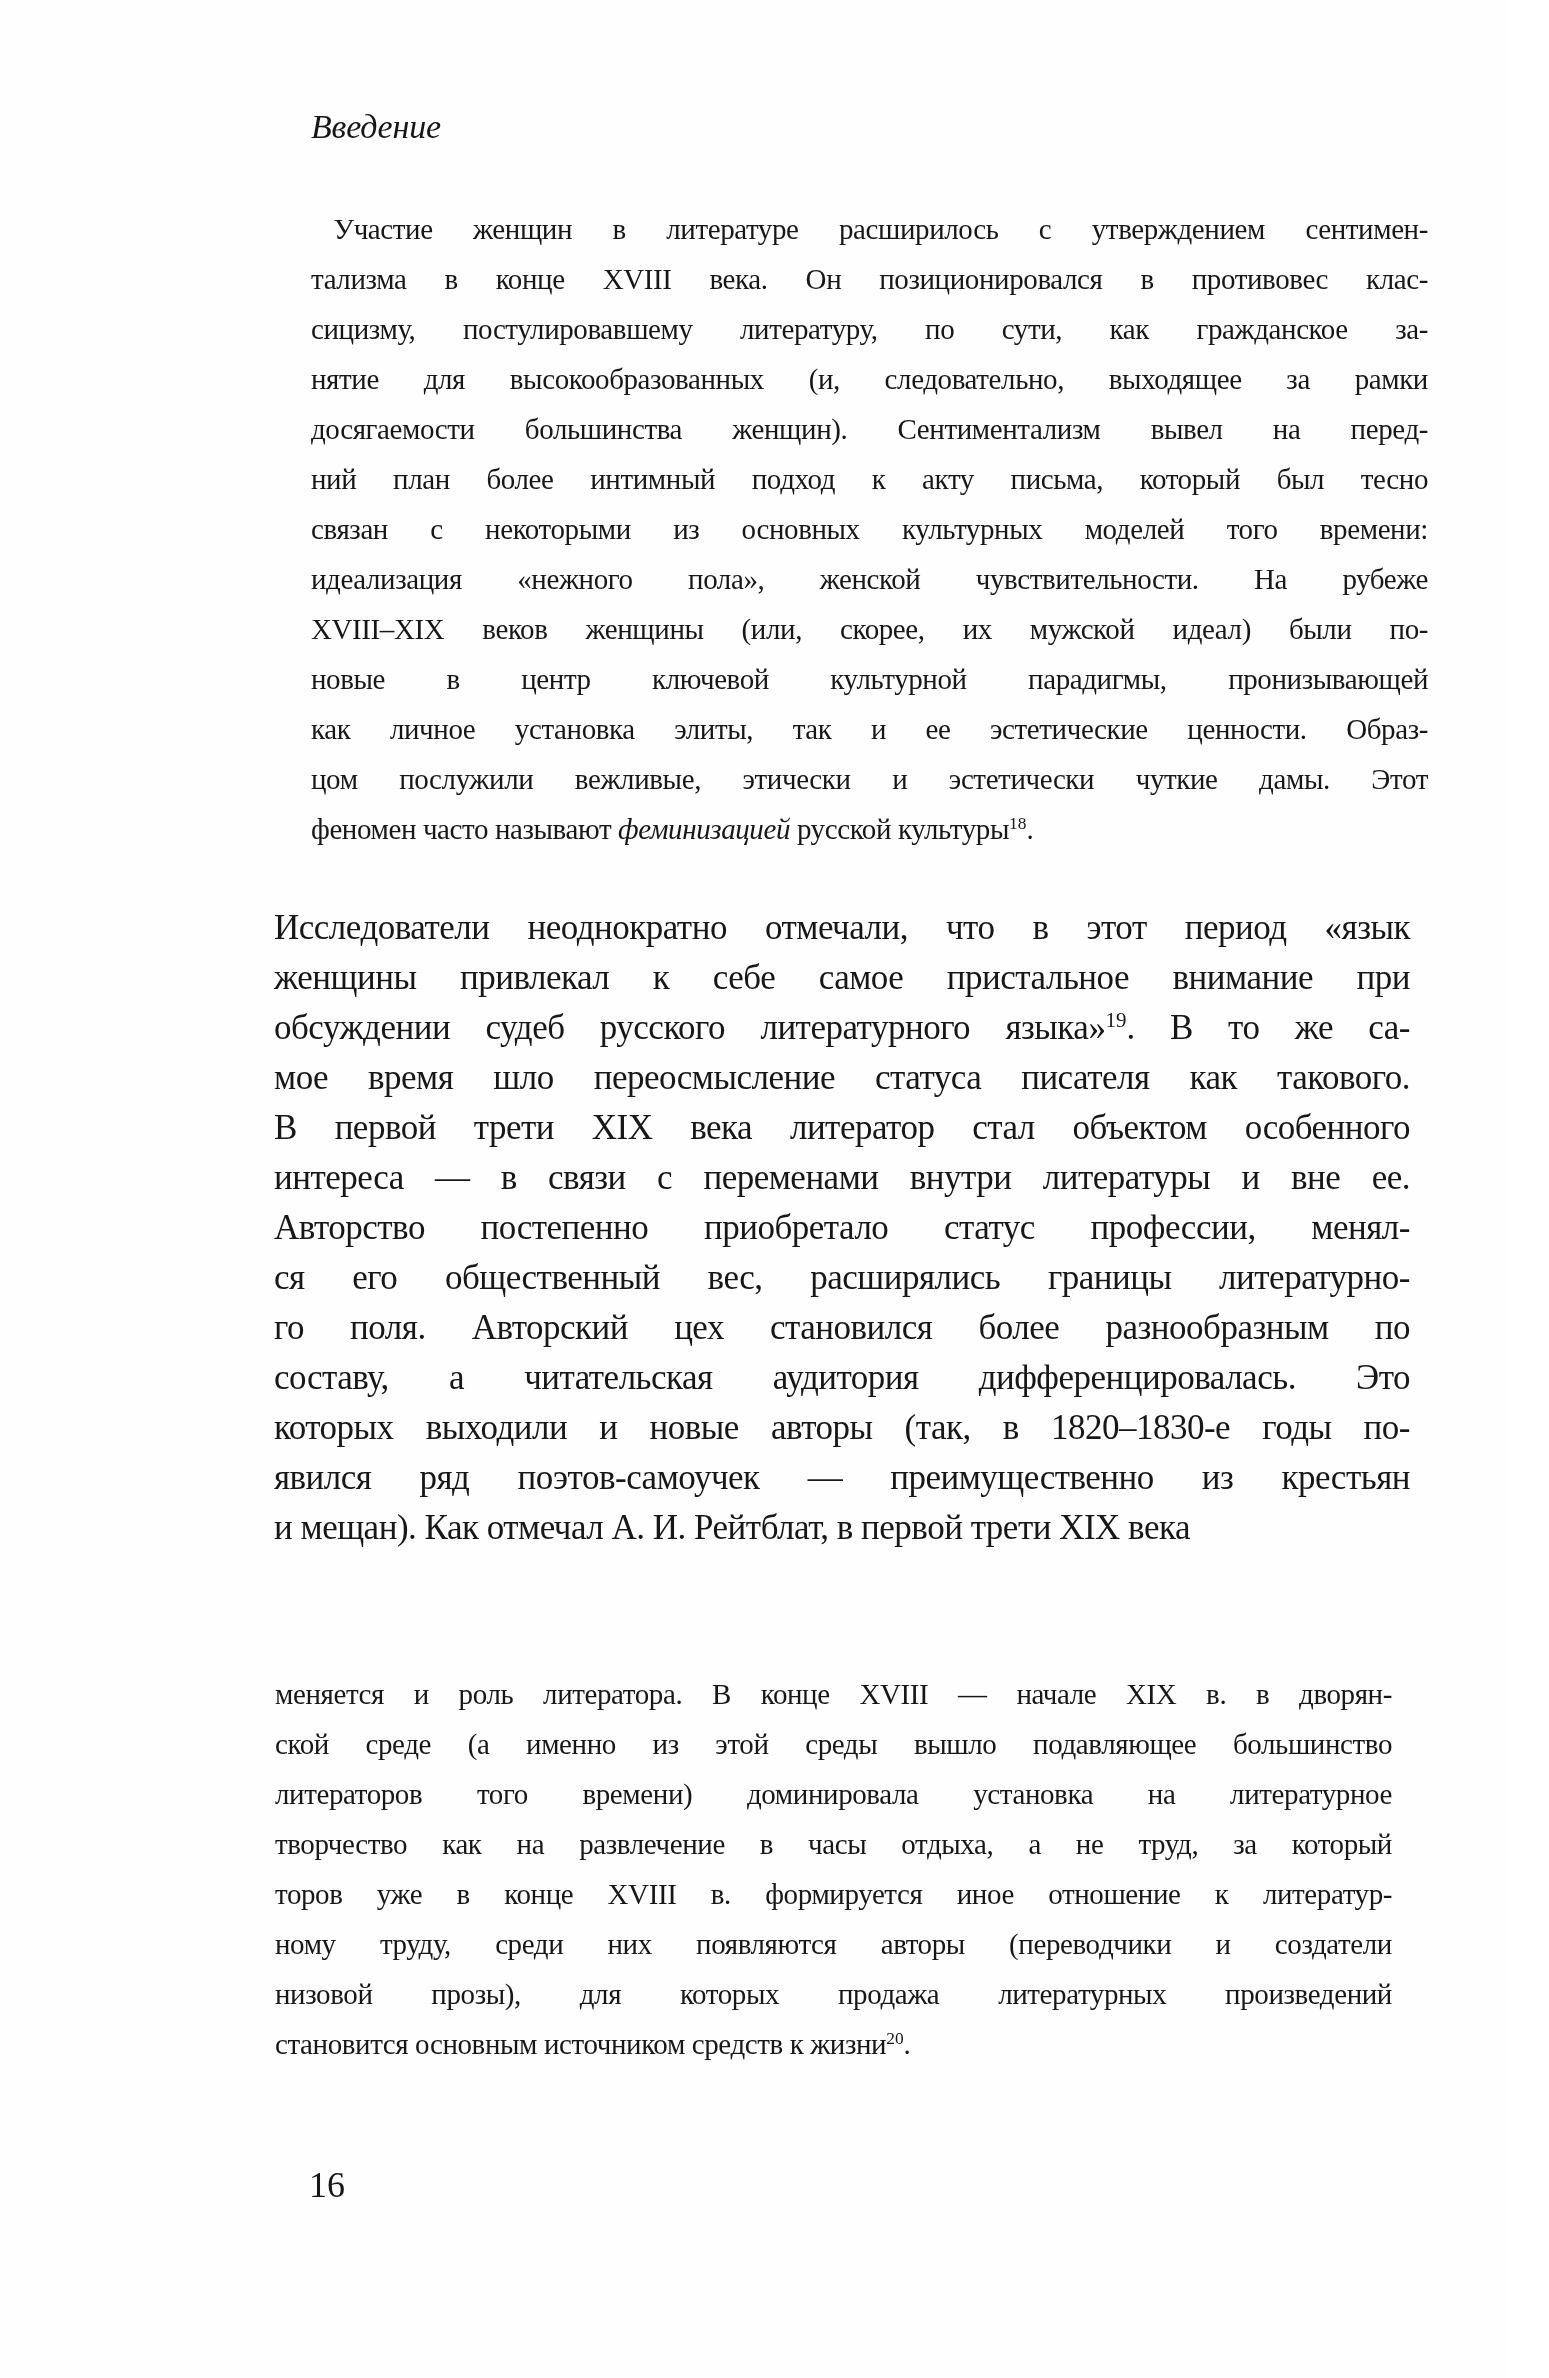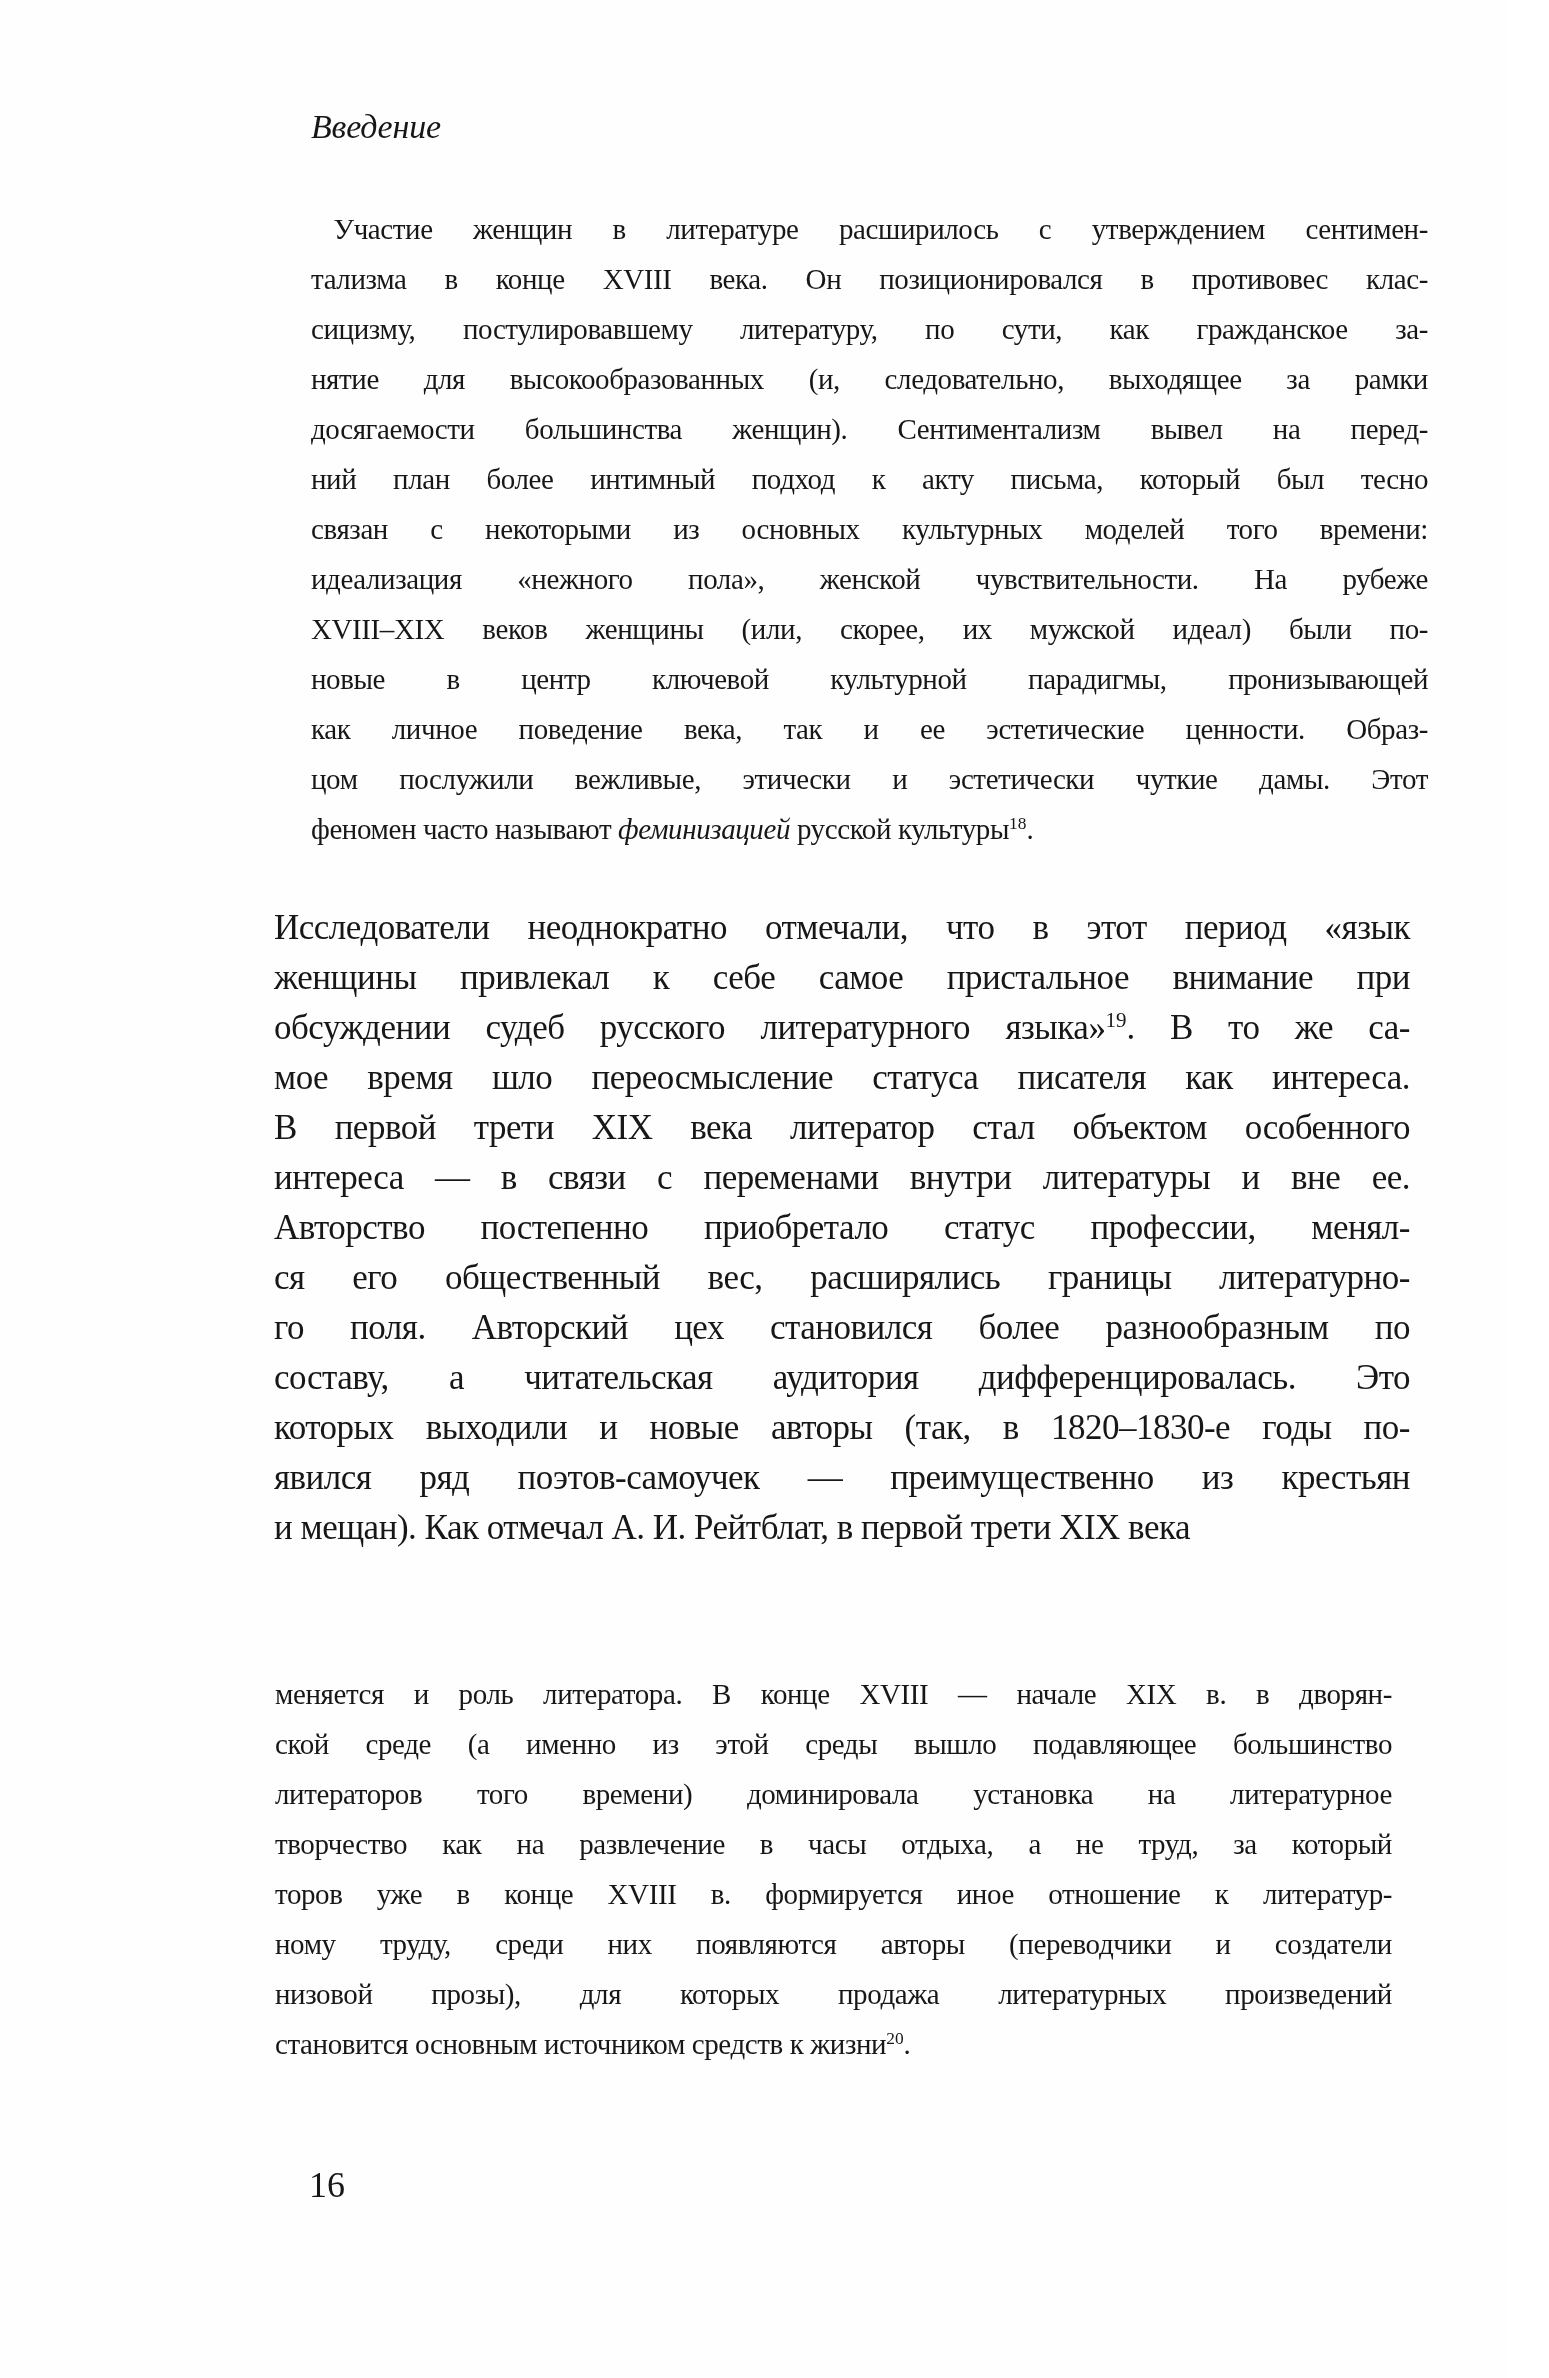--- a/index.html
+++ b/index.html
@@ -80,30 +80,30 @@
       <div class="line">Участие женщин в литературе расширилось с утверждением сентимен-</div>
       <div class="line">тализма в конце XVIII века. Он позиционировался в противовес клас-</div>
       <div class="line">сицизму, постулировавшему литературу, по сути, как гражданское за-</div>
       <div class="line">нятие для высокообразованных (и, следовательно, выходящее за рамки</div>
       <div class="line">досягаемости большинства женщин). Сентиментализм вывел на перед-</div>
       <div class="line">ний план более интимный подход к акту письма, который был тесно</div>
       <div class="line">связан с некоторыми из основных культурных моделей того времени:</div>
       <div class="line">идеализация «нежного пола», женской чувствительности. На рубеже</div>
       <div class="line">XVIII–XIX веков женщины (или, скорее, их мужской идеал) были по-</div>
       <div class="line">новые в центр ключевой культурной парадигмы, пронизывающей</div>
-      <div class="line">как личное поведение века, так и ее эстетические ценности. Образ-</div>
+      <div class="line">как личное установка элиты, так и ее эстетические ценности. Образ-</div>
       <div class="line">цом послужили вежливые, этически и эстетически чуткие дамы. Этот</div>
       <div class="line last">феномен часто называют <i>феминизацией</i> русской культуры<sup>18</sup>.</div>
     </div>
 
   <div class="body-paragraph">
       <div class="line">Исследователи неоднократно отмечали, что в этот период «язык</div>
       <div class="line">женщины привлекал к себе самое пристальное внимание при</div>
       <div class="line">обсуждении судеб русского литературного языка»<sup>19</sup>. В то же са-</div>
-      <div class="line">мое время шло переосмысление статуса писателя как интереса.</div>
+      <div class="line">мое время шло переосмысление статуса писателя как такового.</div>
       <div class="line">В первой трети XIX века литератор стал объектом особенного</div>
       <div class="line">интереса — в связи с переменами внутри литературы и вне ее.</div>
       <div class="line">Авторство постепенно приобретало статус профессии, менял-</div>
       <div class="line">ся его общественный вес, расширялись границы литературно-</div>
       <div class="line">го поля. Авторский цех становился более разнообразным по</div>
       <div class="line">составу, а читательская аудитория дифференцировалась. Это</div>
       <div class="line">которых выходили и новые авторы (так, в 1820–1830-е годы по-</div>
       <div class="line">явился ряд поэтов-самоучек — преимущественно из крестьян</div>
       <div class="line last">и мещан). Как отмечал А. И. Рейтблат, в первой трети XIX века</div>
     </div>

